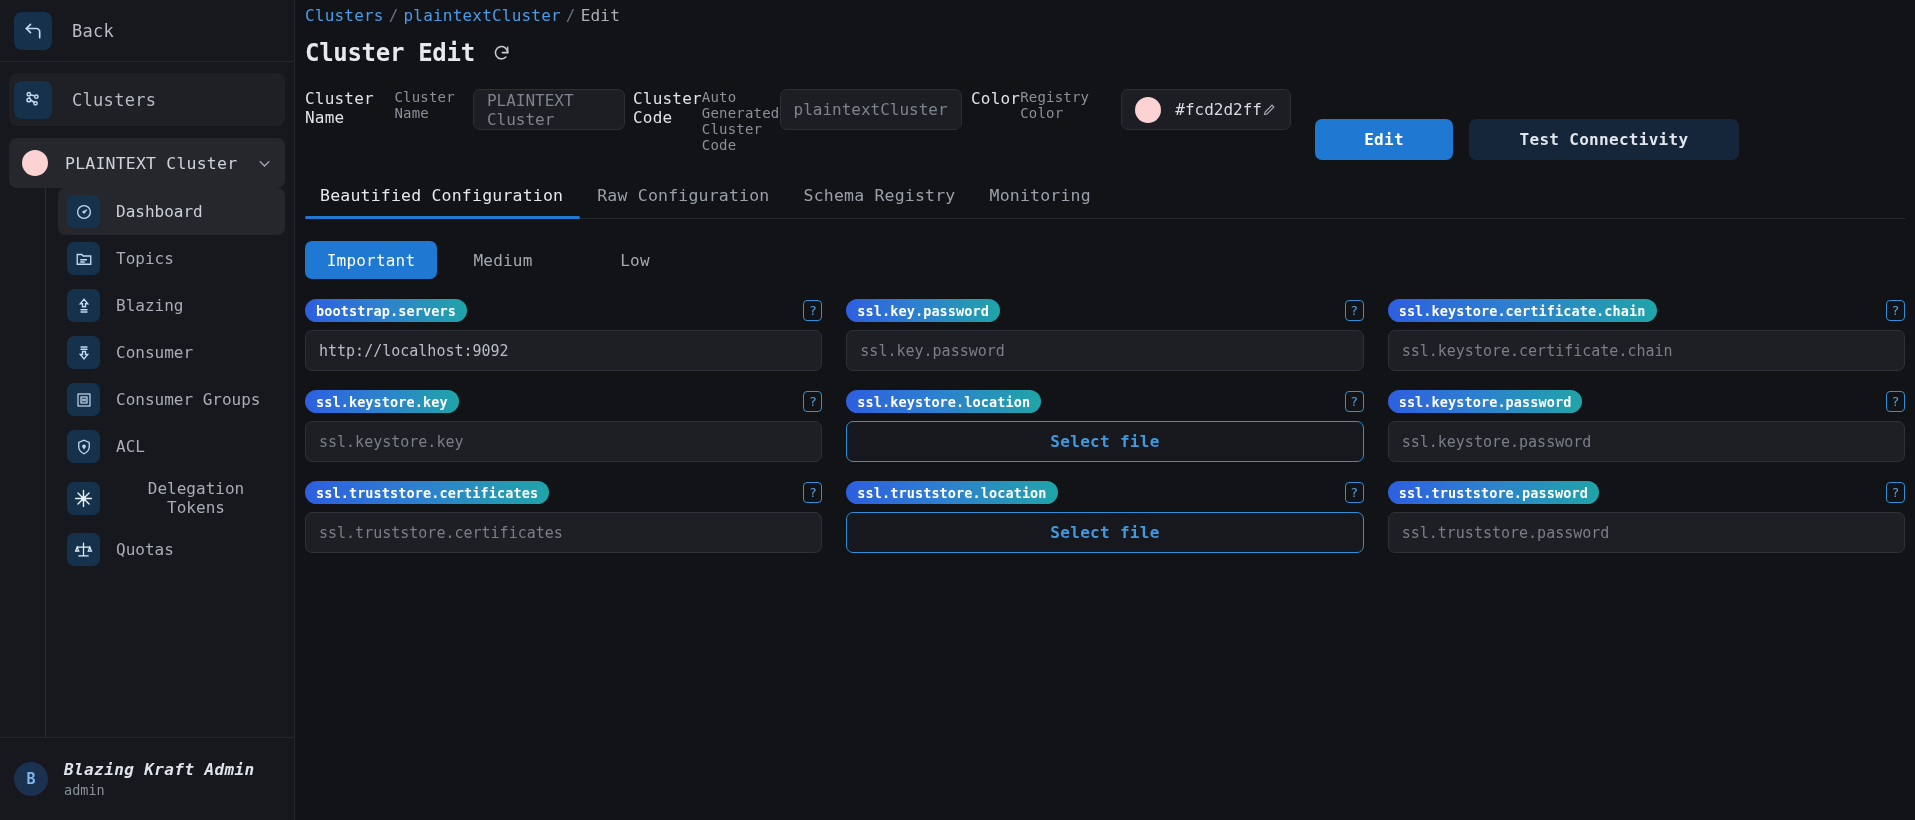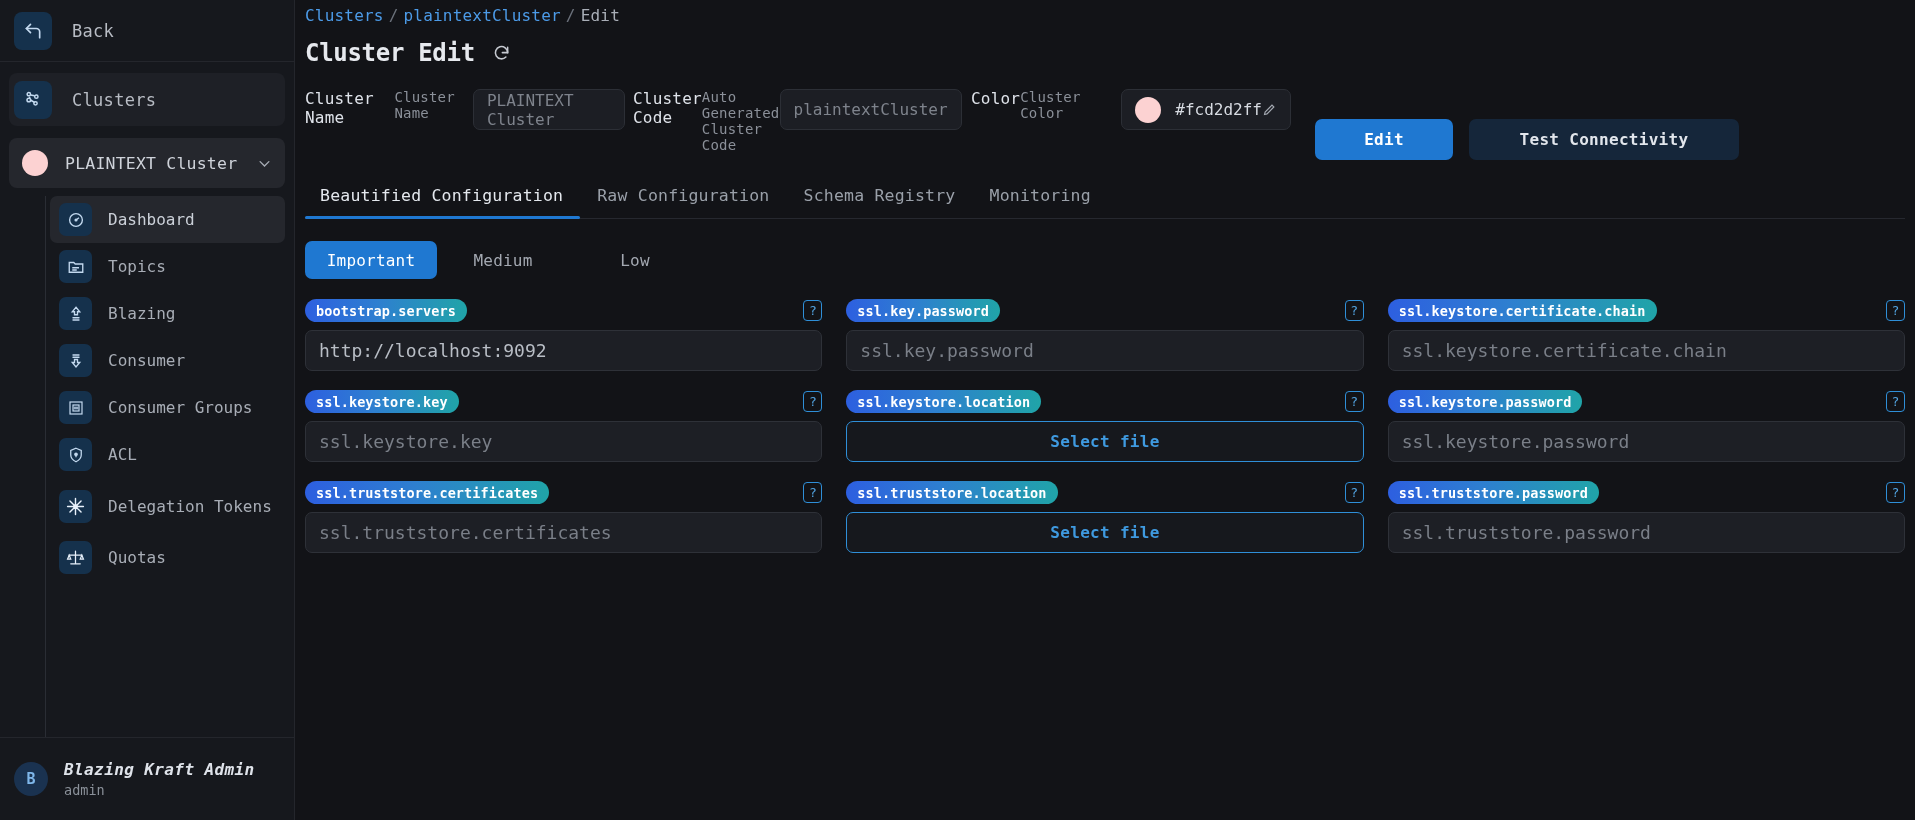--- a/index.html
+++ b/index.html
@@ -44,34 +44,34 @@
     margin: 12px 9px 0 9px;
     height: 50px; border-radius: 8px;
     background: #25272d;
     display: flex; align-items: center; gap: 17px; padding: 0 13px;
   }
   .dot-swatch { width: 26px; height: 26px; border-radius: 50%; flex: 0 0 26px; }
   .sb-cluster-name { color: #cfd3da; font-size: 16.5px; flex: 1; letter-spacing: .2px;}
   .chev { color: #a7acb5; font-size: 15px; }
 
   .sb-nav {
-    margin-top: 8px;
+    margin-top: 0;
     margin-left: 45px;
     border-left: 1px solid #2a2d34;
-    padding-left: 4px;
+    padding-left: 12px;
     flex: 1;
     overflow: hidden;
   }
   .nav-item {
     display: flex; align-items: center; gap: 16px;
     height: 47px; padding: 0 9px 0 9px;
     border-radius: 7px; margin-right: 9px;
     color: #9ea3ac;
   }
-  .nav-item.tall { height: 56px; }
+  .nav-item.tall { height: 56px; text-align: center; }
   .nav-item.active { background: #25272d; }
   .nav-item .nav-text { font-size: 16px; line-height: 19px; color: #a8adb6; }
   .nav-item.active .nav-text { color: #cbd0d8; }
 
   .sb-footer {
     border-top: 1px solid #24262c;
     height: 83px;
     display: flex; align-items: center; gap: 16px; padding: 0 14px;
   }
   .avatar {
@@ -162,21 +162,21 @@
   }
   .help {
     width: 19px; height: 21px; border: 1px solid #2f8fd8; border-radius: 4px;
     color: #52a3e0; font-size: 13px; display:flex; align-items:center; justify-content:center;
     flex: 0 0 19px;
   }
   .cfg-input {
     height: 41px; border-radius: 7px; background: #1d1f25;
     border: 1px solid #2e3138;
     display: flex; align-items: center; padding: 8px 13px;
-    color: #7a7f88; font-size: 18px;
+    color: #7a7f88; font-size: 15px;
   }
   .cfg-file {
     height: 41px; border-radius: 7px; background: #16181d;
     border: 1px solid #2f8fd8;
     display: flex; align-items: center; justify-content: center;
     color: #3f9ae0; font-size: 16px; font-weight: 700; letter-spacing:.3px;
   }
   svg { display:block; }
 </style>
 </head>
@@ -341,21 +341,21 @@
       </div>
 
       <div class="fld fld-code">
         <span class="fld-title">Cluster Code</span>
         <span class="fld-sub">Auto Generated Cluster Code</span>
         <div class="txtbox" placeholder="plaintextCluster">plaintextCluster</div>
       </div>
 
       <div class="fld fld-color">
         <span class="fld-title">Color</span>
-        <span class="fld-sub">Cluster Color</span>
+        <span class="fld-sub">Registry Color</span>
         <div class="txtbox color-box">
           <span class="color-left">
             <span class="dot-swatch" style="background: rgb(252, 210, 210);"></span>
             <span class="color-val">#fcd2d2ff</span>
           </span>
           <span class="pencil">
             <svg width="15" height="15" viewBox="0 0 24 24" fill="none" stroke="#a5aab3" stroke-width="1.8" stroke-linecap="round">
                 <path d="M4 20l4-1 11-11-3-3L5 16z"></path>
               </svg>
           </span>

